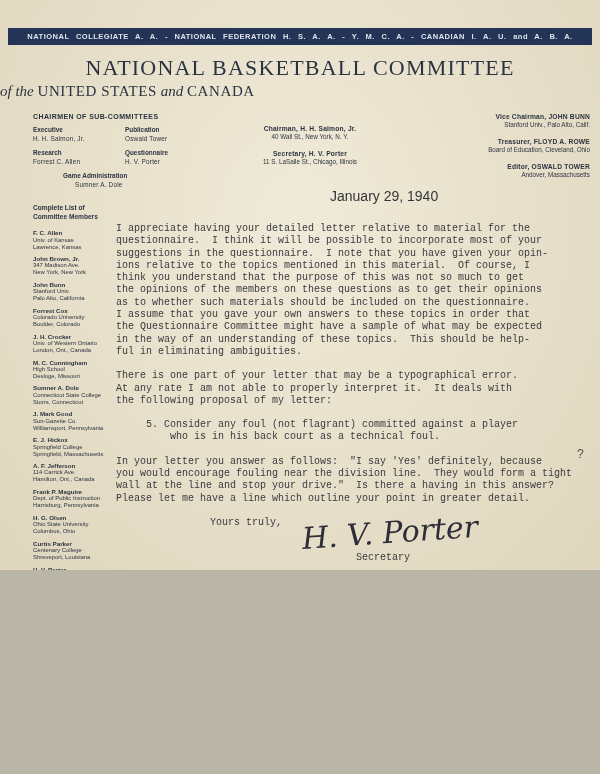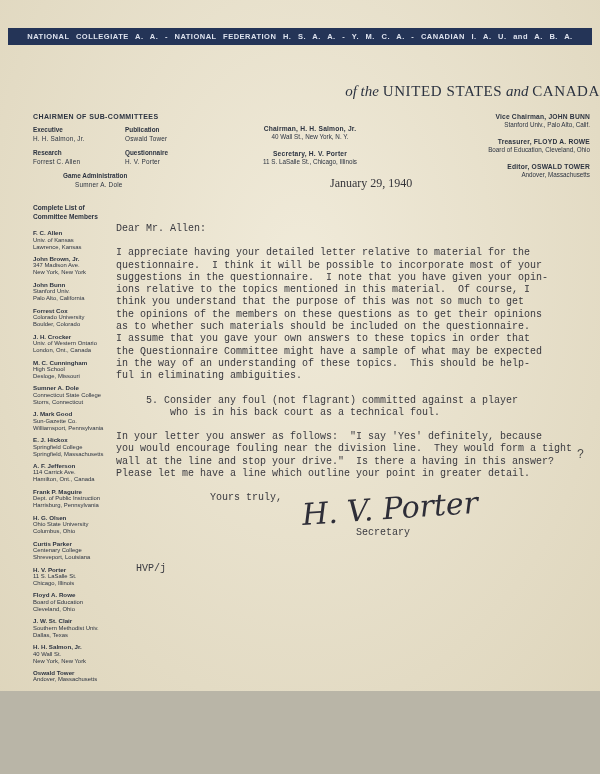--- a/index.html
+++ b/index.html
@@ -1,59 +1,59 @@
 <!DOCTYPE html>
 <html><head>
 <meta charset="utf-8">
 <style>
   * { margin:0; padding:0; box-sizing:border-box; }
   html,body { width:600px; }
   body { background:#b9b5a7; font-family:"Liberation Sans", sans-serif; }
   .page {
-    position:relative; width:600px; height:691px; overflow:hidden;
+    position:relative; width:600px; height:570px; overflow:hidden;
     background:#eae2ca;
     background-image: radial-gradient(ellipse at 50% 38%, rgba(255,255,255,0.28), rgba(120,105,70,0.10));
     color:#2c3340;
   }
   
   .banner {
     position:absolute; left:8px; right:8px; top:28px; height:17px;
     background:#243457; color:#dde2ee;
     display:flex; align-items:center; justify-content:center;
     font-size:7.5px; font-weight:bold; letter-spacing:0.5px; word-spacing:4px;
   }
   
   .title1 {
     position:absolute; top:55px; left:0; right:0; text-align:center;
     font-family:"Liberation Serif", serif; font-size:22px; letter-spacing:1.2px; color:#2c3340;
   }
   .title2 {
-    position:absolute; top:83px; left:0; right:0; text-align:right;
+    position:absolute; top:83px; left:0; right:0; text-align:left;
     font-family:"Liberation Serif", serif; font-size:15px; color:#2c3340;
   }
   .title2 .ital { font-style:italic; }
   .title2 .caps { letter-spacing:0.6px; }
   
   .subcom { position:absolute; left:33px; top:113px; width:180px; }
   .subcom-heading { font-size:7px; font-weight:bold; letter-spacing:0.4px; margin-bottom:6px; }
   .subcom-grid { display:grid; grid-template-columns:92px 86px; row-gap:6px; }
   .pair .role { font-weight:bold; font-size:6.4px; line-height:1.35; }
   .pair .nm { font-size:6.4px; line-height:1.3; letter-spacing:0.2px; }
   .pair.full { grid-column:1 / span 2; margin-left:30px; }
   .pair.full .nm { margin-left:12px; }
   
   .officers-center { position:absolute; left:230px; top:124px; width:160px; text-align:center; }
   .officers-right  { position:absolute; right:10px; top:112px; width:170px; text-align:right; }
   .officer { margin-bottom:7px; }
   .officer .tl { font-weight:bold; font-size:6.7px; line-height:1.4; letter-spacing:0.2px; }
   .officer .ad { font-size:6.3px; line-height:1.35; }
   
   .date {
-    position:absolute; left:330px; top:176px;
-    font-family:Liberation Serif, serif; font-size:12px; color:#35353a;
+    position:absolute; left:330px; top:188px;
+    font-family:Liberation Sans, sans-serif; font-size:14px; color:#35353a;
   }
   
   .sidebar { position:absolute; left:33px; top:204px; width:86px; }
   .sidebar-heading { font-size:6.6px; font-weight:bold; white-space:pre-line; line-height:1.3; margin-bottom:8px; }
   .member { margin-bottom:4.5px; }
   .member-name { font-size:6.2px; font-weight:bold; line-height:1.2; }
   .member-addr { font-size:5.9px; line-height:1.18; white-space:pre-line; }
   
   .letter {
     position:absolute; left:116px; top:223px; width:478px;
@@ -78,20 +78,21 @@
 </style>
 </head>
 <body>
 
 <div class="page">
 
   <div class="banner">
     <span>NATIONAL COLLEGIATE A. A. - NATIONAL FEDERATION H. S. A. A. - Y. M. C. A. - CANADIAN I. A. U. and A. B. A.</span>
   </div>
 
+  <div class="title1">NATIONAL BASKETBALL COMMITTEE</div>
   <div class="title2">
     <span class="ital">of the</span>
     <span class="caps">UNITED STATES</span>
     <span class="ital">and</span>
     <span class="caps">CANADA</span>
   </div>
 
   <div class="subcom">
     <div class="subcom-heading">CHAIRMEN OF SUB-COMMITTEES</div>
     <div class="subcom-grid">
@@ -259,32 +260,34 @@
         </div>
 
         <div class="member">
           <div class="member-name">Oswald Tower</div>
           <div class="member-addr">Andover, Massachusetts</div>
         </div>
       </div>
   </div>
 
   <div class="letter">
-    <div class="block">Dear Mr. Allen:</div>
     <div class="block">I appreciate having your detailed letter relative to material for the
 questionnaire.  I think it will be possible to incorporate most of your
 suggestions in the questionnaire.  I note that you have given your opin-
 ions relative to the topics mentioned in this material.  Of course, I
 think you understand that the purpose of this was not so much to get
 the opinions of the members on these questions as to get their opinions
 as to whether such materials should be included on the questionnaire.
 I assume that you gave your own answers to these topics in order that
 the Questionnaire Committee might have a sample of what may be expected
 in the way of an understanding of these topics.  This should be help-
 ful in eliminating ambiguities.</div>
+    <div class="block">There is one part of your letter that may be a typographical error.
+At any rate I am not able to properly interpret it.  It deals with
+the following proposal of my letter:</div>
     <div class="block numbered">5. Consider any foul (not flagrant) committed against a player
     who is in his back court as a technical foul.</div>
     <div class="block">In your letter you answer as follows:  "I say 'Yes' definitely, because
 you would encourage fouling near the division line.  They would form a tight
 wall at the line and stop your drive."  Is there a having in this answer?
 Please let me have a line which outline your point in greater detail.</div>
     <div class="closing">Yours truly,</div>
     <div class="signature">H. V. Porter</div>
     <div class="signer-title">Secretary</div>
     <div class="initials">HVP/j</div>

